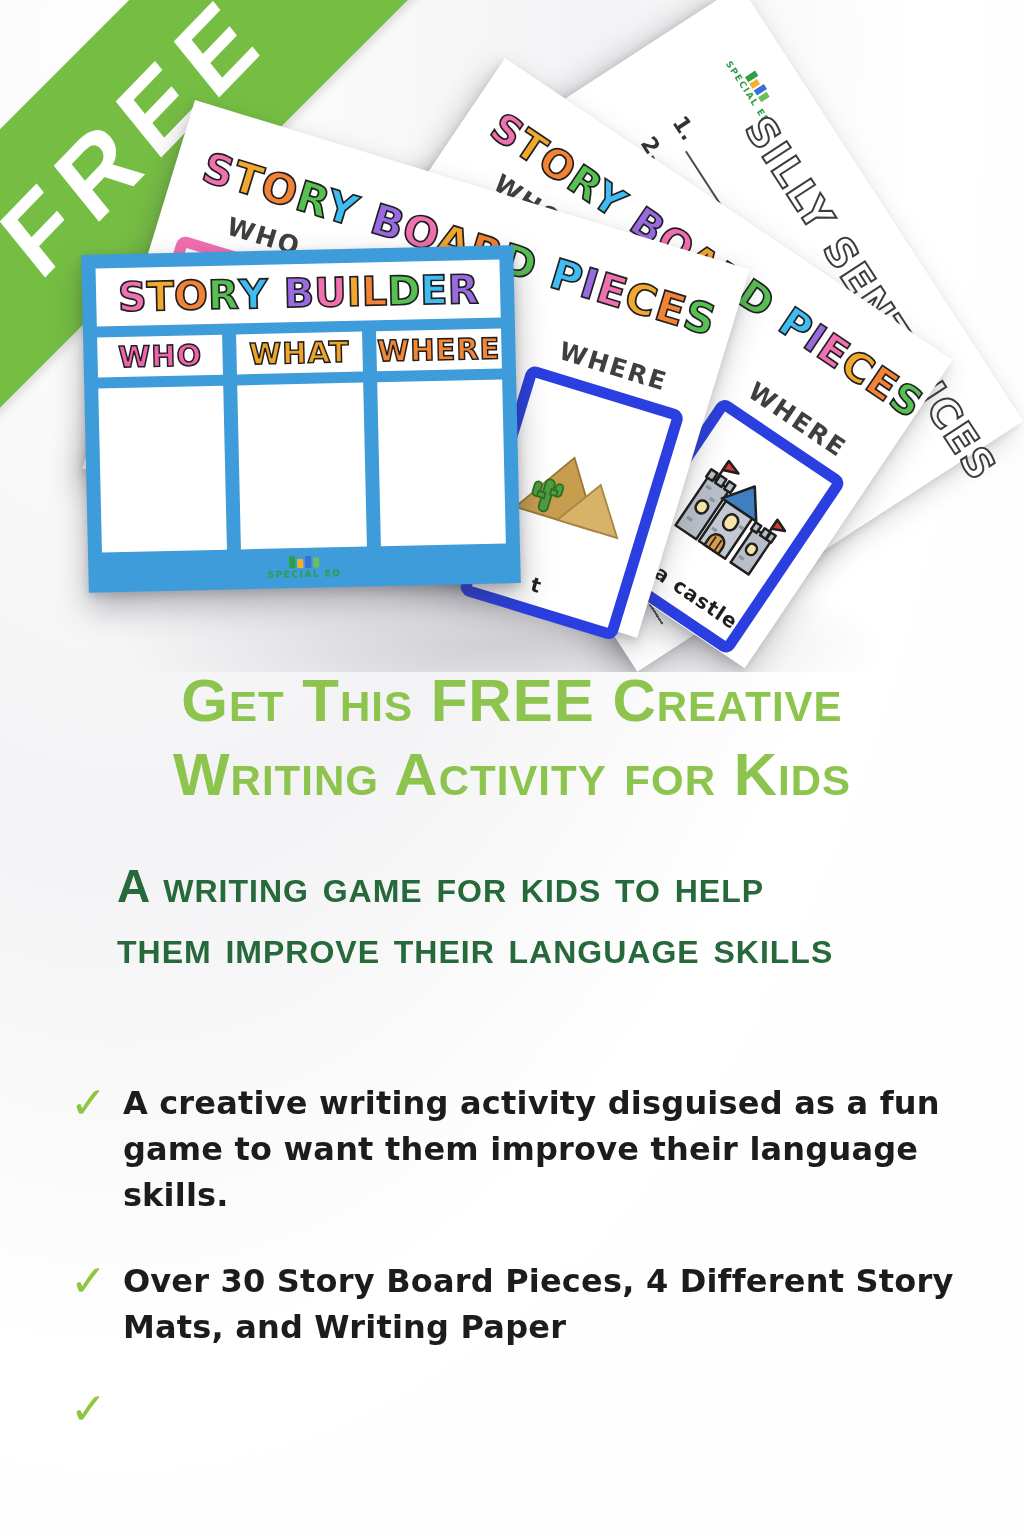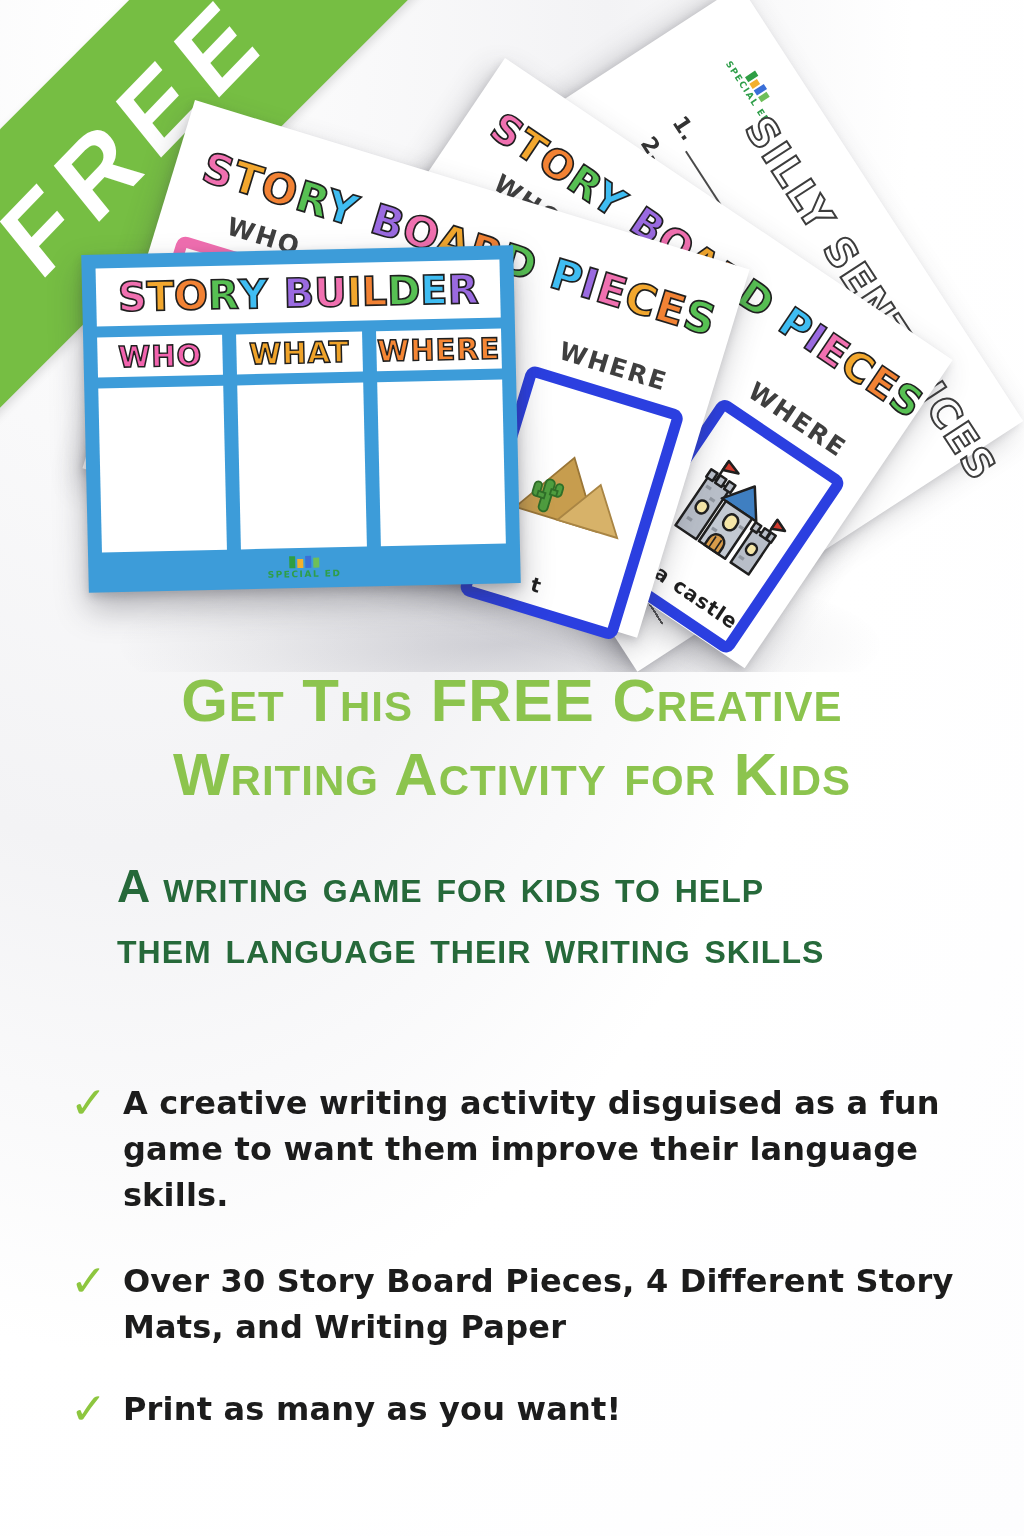--- a/index.html
+++ b/index.html
@@ -310,31 +310,30 @@
     </div>
   </div>
 
   <div class="heading" style="color: rgb(140, 196, 78);">
     <div>Get This FREE Creative</div>
     <div>Writing Activity for Kids</div>
   </div>
 
   <div class="subheading" style="color: rgb(38, 105, 58);">
     <div>A writing game for kids to help</div>
-    <div>them language their writing skills</div>
+    <div>them improve their language skills</div>
   </div>
 
   <div class="bullets">
     <div class="bullet">
       <span class="check" style="color: rgb(141, 198, 63);">✓</span>
       <span class="btext">A creative writing activity disguised as a fun game to want them improve their language skills.</span>
     </div>
     <div class="bullet">
       <span class="check" style="color: rgb(141, 198, 63);">✓</span>
       <span class="btext">Over 30 Story Board Pieces, 4 Different Story Mats, and Writing Paper</span>
     </div>
     <div class="bullet">
       <span class="check" style="color: rgb(141, 198, 63);">✓</span>
-      <span class="btext">Print as many as you want!</span>
     </div>
   </div>
 
 </div>
 
 </body></html>

